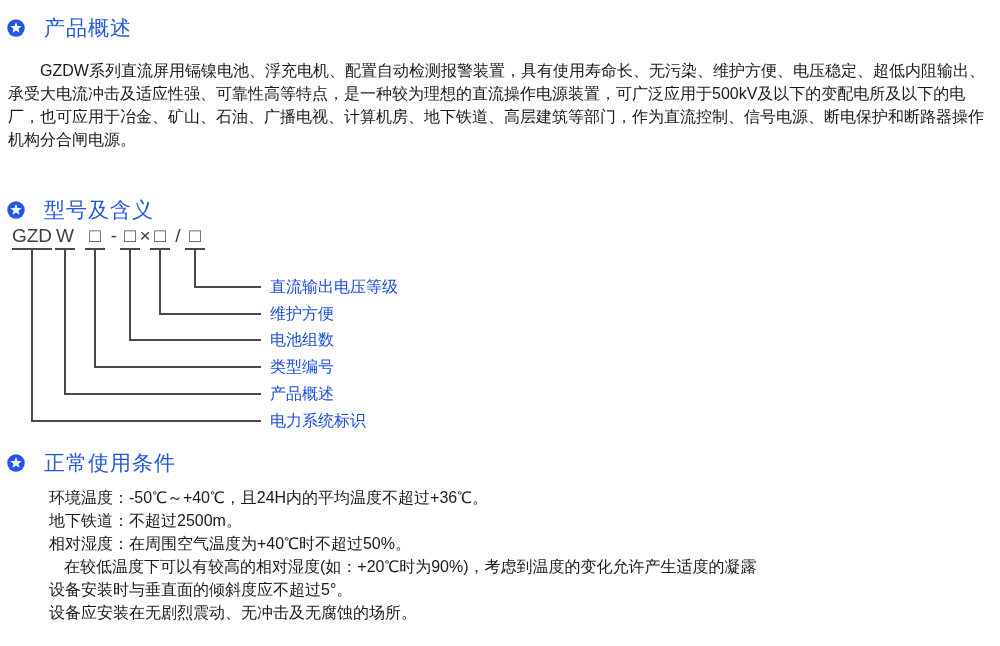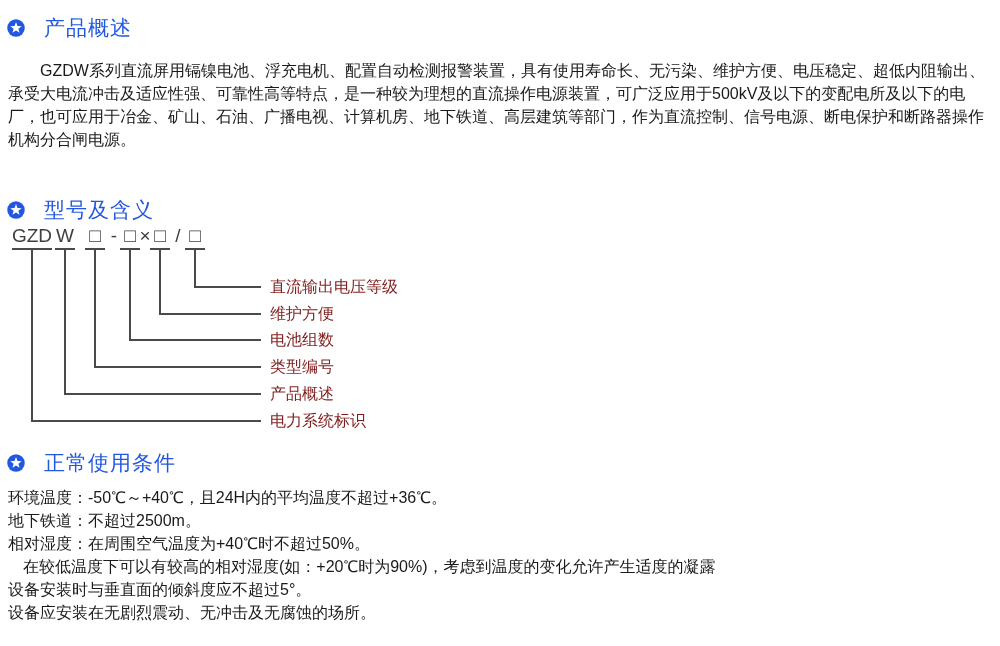--- a/index.html
+++ b/index.html
@@ -77,34 +77,34 @@
     position: absolute;
     height: 0;
     border-top: 2px solid #4a4a4a;
   }
   .dlabel {
     position: absolute;
     left: 262px;
     transform: translateY(-50%);
     font-size: 16px;
     font-weight: 500;
-    color: #7f1d1d;
+    color: #1d4ed8;
     white-space: nowrap;
     text-align: right;
   }
 
   
   .cond-block {
     position: absolute;
     top: 486px;
     left: 8px;
     width: 988px;
     font-size: 16px;
   }
-  .cond-line { line-height: 23px; white-space: nowrap; }
+  .cond-line { line-height: 23px; white-space: nowrap; margin-left: 41px; }
   .cond-line.indent { padding-left: 15px; }
 </style>
 </head>
 <body>
 
 <div class="page">
 
   <div class="sec-header" id="hdr-overview">
     <svg width="20" height="20" viewBox="0 0 24 24">
       <circle cx="12" cy="12" r="10.5" fill="#2257e0"></circle>

